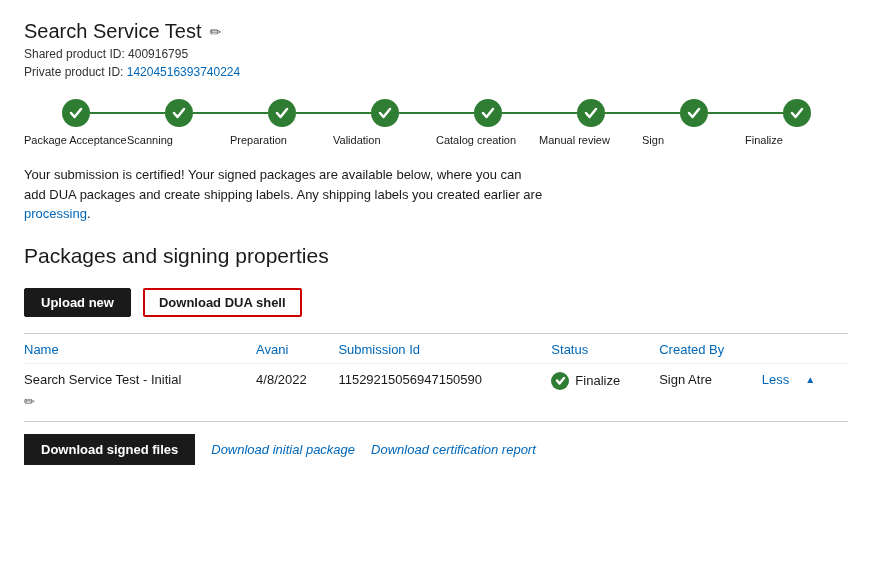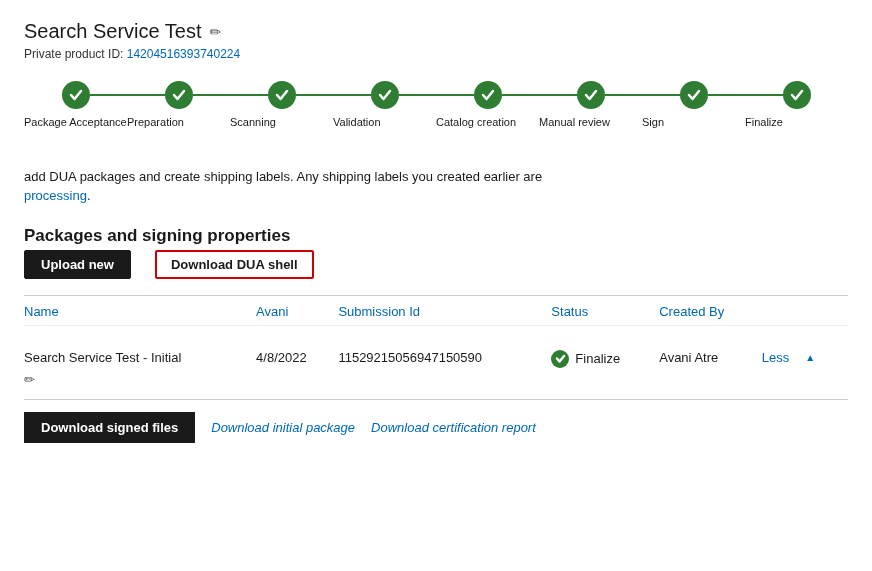--- a/index.html
+++ b/index.html
@@ -99,27 +99,27 @@
       color: #1a1a1a;
       line-height: 1.5;
       max-width: 560px;
     }
     .message-section a {
       color: #0067b8;
       text-decoration: none;
     }
     
     .section-title {
-      font-size: 17px;
-      font-weight: 700;
-      margin-bottom: 4px;
+      font-size: 21px;
+      font-weight: 400;
+      margin-bottom: 20px;
     }
     .toolbar {
       display: flex;
-      gap: 24px;
+      gap: 12px;
       margin-bottom: 16px;
       align-items: center;
     }
     .btn-dark {
       background: #1a1a1a;
       color: #fff;
       border: 1px solid #1a1a1a;
       padding: 6px 16px;
       font-size: 13px;
       font-weight: 600;
@@ -148,21 +148,21 @@
     }
     .pkg-table th {
       text-align: left;
       color: #0067b8;
       font-weight: 400;
       padding: 8px 8px 6px 0;
       font-size: 13px;
       border-bottom: 1px solid #eee;
     }
     .pkg-table td {
-      padding: 24px 8px 4px 0;
+      padding: 8px 8px 4px 0;
       font-size: 13px;
       vertical-align: top;
     }
     .status-cell {
       display: flex;
       align-items: center;
       gap: 6px;
     }
     .status-icon {
       width: 18px;
@@ -237,20 +237,24 @@
   </style>
 </head>
 <body>
 
 <div>
   <div class="page-title">
     <span>Search Service Test</span>
     <span class="edit-icon">✏</span>
   </div>
   <div class="meta-info">
+    <span>Shared product ID:</span>
+    <span>400916795</span>
+  </div>
+  <div class="meta-info">
     <span>Private product ID:</span>
     <span class="blue-link">14204516393740224</span>
   </div>
 </div>
 
 <div class="progress-section">
   <div class="steps-row" id="steps-row">
       <div class="step-item">
         <div class="step-circle-row">
           <div class="step-connector empty"></div>
@@ -267,33 +271,33 @@
       <div class="step-item">
         <div class="step-circle-row">
           <div class="step-connector"></div>
           <div class="step-circle">
             <svg viewBox="0 0 16 16">
               <polyline points="3,8 6.5,12 13,4"></polyline>
             </svg>
           </div>
           <div class="step-connector"></div>
         </div>
+        <div class="step-label">Scanning</div>
+      </div>
+      <div class="step-item">
+        <div class="step-circle-row">
+          <div class="step-connector"></div>
+          <div class="step-circle">
+            <svg viewBox="0 0 16 16">
+              <polyline points="3,8 6.5,12 13,4"></polyline>
+            </svg>
+          </div>
+          <div class="step-connector"></div>
+        </div>
         <div class="step-label">Preparation</div>
-      </div>
-      <div class="step-item">
-        <div class="step-circle-row">
-          <div class="step-connector"></div>
-          <div class="step-circle">
-            <svg viewBox="0 0 16 16">
-              <polyline points="3,8 6.5,12 13,4"></polyline>
-            </svg>
-          </div>
-          <div class="step-connector"></div>
-        </div>
-        <div class="step-label">Scanning</div>
       </div>
       <div class="step-item">
         <div class="step-circle-row">
           <div class="step-connector"></div>
           <div class="step-circle">
             <svg viewBox="0 0 16 16">
               <polyline points="3,8 6.5,12 13,4"></polyline>
             </svg>
           </div>
           <div class="step-connector"></div>
@@ -347,21 +351,21 @@
           </div>
           <div class="step-connector empty"></div>
         </div>
         <div class="step-label">Finalize</div>
       </div>
     </div>
   <div id="steps-labels-row" style="display:flex; margin-top:2px;"></div>
 </div>
 
 <div class="message-section">
-  <br>
+  <span>Your submission is certified! Your signed packages are available below, where you can</span><br>
   <span>add DUA packages and create shipping labels. Any shipping labels you created earlier are</span>
   <a href="#">processing</a><span>.</span>
 </div>
 
 <div>
   <div class="section-title">Packages and signing properties</div>
   <div class="toolbar">
     <button class="btn-dark">Upload new</button>
     <button class="btn-outline-red">Download DUA shell</button>
   </div>
@@ -386,21 +390,21 @@
       <td>
         <div class="status-cell">
           <span class="status-icon">
             <svg viewBox="0 0 11 11">
                   <polyline points="2,5.5 4.5,8.5 9,3"></polyline>
                 </svg>
           </span>
           <span>Finalize</span>
         </div>
       </td>
-      <td>Avani Atre</td>
+      <td>Sign Atre</td>
       <td>
         <div class="less-col">
           <span>Less</span>
           <span class="less-chevron">▲</span>
         </div>
       </td>
     </tr>
         <tr class="edit-row">
       <td colspan="6">
         <span class="edit-pencil">✏</span>

